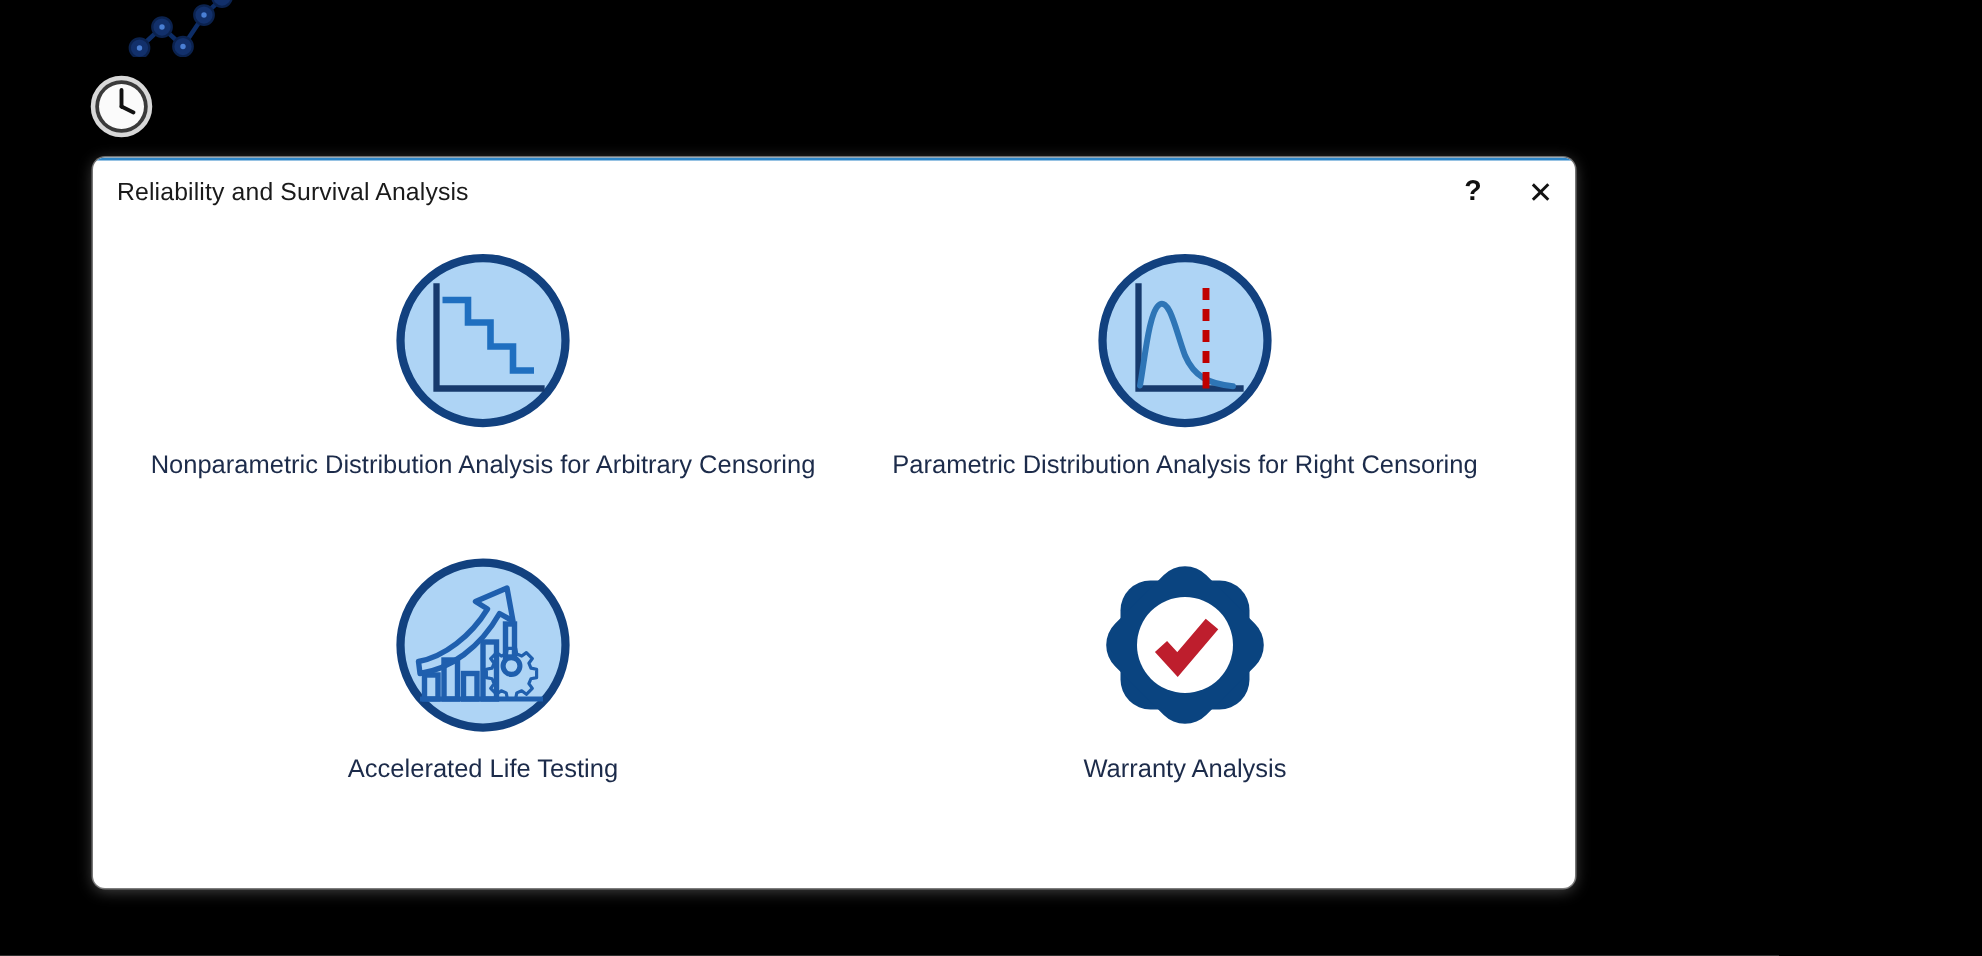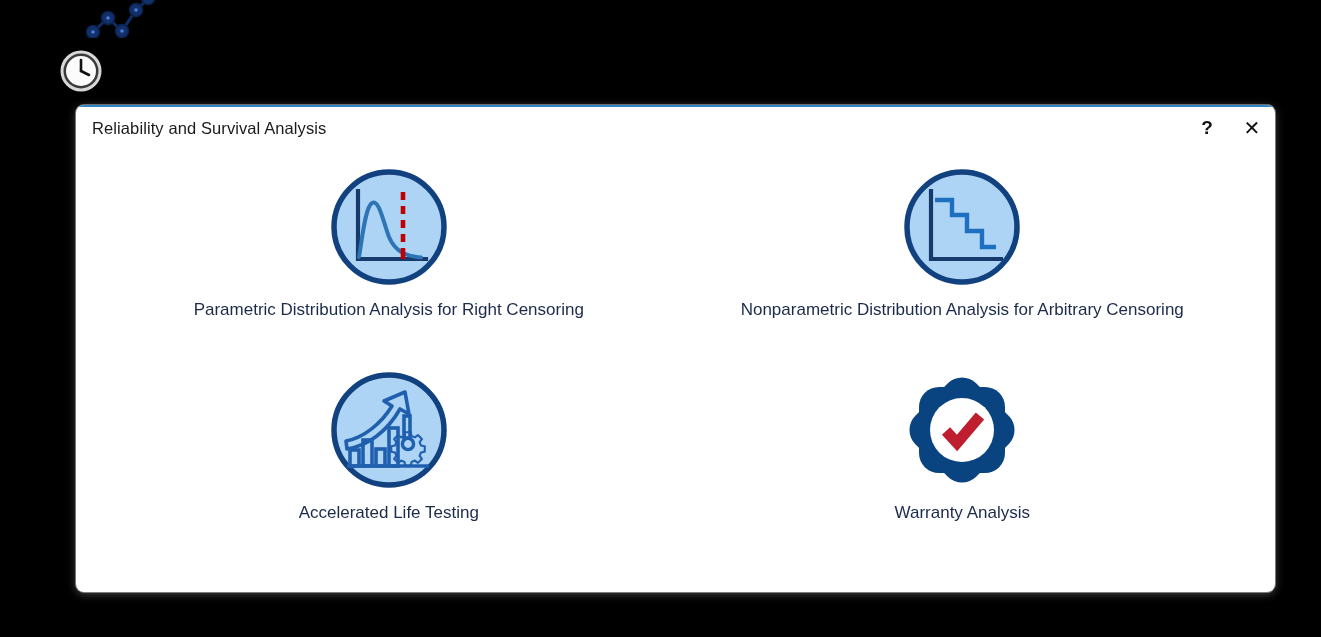--- a/index.html
+++ b/index.html
@@ -32,23 +32,23 @@
     position: absolute;
     left: 58px;
     top: 48px;
     width: 46px;
     height: 46px;
   }
 
   
   #dialog-window {
     position: absolute;
-    left: 76px;
+    left: 62px;
     top: 105px;
-    width: 1199px;
+    width: 988px;
     height: 487px;
     background: #ffffff;
     border-radius: 8px;
     box-shadow: 0 2px 10px rgba(255,255,255,0.28),
                 0 0 0 1px rgba(180,180,180,0.55);
     overflow: hidden;
   }
   #dialog-accent-line {
     position: absolute;
     left: 0;
@@ -173,49 +173,49 @@
     </div>
   </div>
 
   <div id="dialog-body">
     <div id="items-grid">
 
       <div class="grid-item">
         <svg class="item-icon" viewBox="0 0 120 120">
           <circle cx="60" cy="60" r="55" fill="#aed4f5" stroke="#12417f" stroke-width="5.5"></circle>
 
+          <path d="M29 24 L29 92 L99 92" fill="none" stroke="#173a6d" stroke-width="4.2" stroke-linecap="square" stroke-linejoin="miter"></path>
+
+          <path d="M33 33 L50 33 L50 48 L65 48 L65 64 L80 64 L80 80 L94 80" fill="none" stroke="#1f6fc0" stroke-width="4.4" stroke-linejoin="miter" stroke-linecap="butt"></path>
+        </svg>
+        <div class="item-label">Nonparametric Distribution Analysis for Arbitrary Censoring</div>
+      </div>
+
+      <div class="grid-item">
+        <svg class="item-icon" viewBox="0 0 120 120">
+          <circle cx="60" cy="60" r="55" fill="#aed4f5" stroke="#12417f" stroke-width="5.5"></circle>
+
           <path d="M29 24 L29 92 L97 92" fill="none" stroke="#173a6d" stroke-width="4.2" stroke-linecap="square" stroke-linejoin="miter"></path>
 
           <path d="M30 90 C33 74, 36 40, 43 36 C50 32, 54 54, 60 70 C66 84, 76 89, 92 90.5" fill="none" stroke="#2e75b6" stroke-width="4" stroke-linecap="round"></path>
 
           <g stroke="#c00000" stroke-width="4.6" stroke-linecap="butt">
             <line x1="74" y1="25" x2="74" y2="33"></line>
             <line x1="74" y1="39" x2="74" y2="47"></line>
             <line x1="74" y1="53" x2="74" y2="61"></line>
             <line x1="74" y1="67" x2="74" y2="75"></line>
             <line x1="74" y1="81" x2="74" y2="92"></line>
           </g>
         </svg>
         <div class="item-label">Parametric Distribution Analysis for Right Censoring</div>
       </div>
 
       <div class="grid-item">
         <svg class="item-icon" viewBox="0 0 120 120">
           <circle cx="60" cy="60" r="55" fill="#aed4f5" stroke="#12417f" stroke-width="5.5"></circle>
-
-          <path d="M29 24 L29 92 L99 92" fill="none" stroke="#173a6d" stroke-width="4.2" stroke-linecap="square" stroke-linejoin="miter"></path>
-
-          <path d="M33 33 L50 33 L50 48 L65 48 L65 64 L80 64 L80 80 L94 80" fill="none" stroke="#1f6fc0" stroke-width="4.4" stroke-linejoin="miter" stroke-linecap="butt"></path>
-        </svg>
-        <div class="item-label">Nonparametric Distribution Analysis for Arbitrary Censoring</div>
-      </div>
-
-      <div class="grid-item">
-        <svg class="item-icon" viewBox="0 0 120 120">
-          <circle cx="60" cy="60" r="55" fill="#aed4f5" stroke="#12417f" stroke-width="5.5"></circle>
           <g stroke="#1f5fae" fill="none" stroke-width="3.6" stroke-linejoin="miter" stroke-linecap="butt">
 
             <rect x="21" y="80" width="9" height="16"></rect>
             <rect x="34" y="70" width="9" height="26"></rect>
             <rect x="47" y="79" width="9" height="17"></rect>
             <rect x="60" y="58" width="9" height="38"></rect>
             <rect x="75" y="46" width="6" height="22"></rect>
 
             <line x1="18" y1="96" x2="100" y2="96" stroke-width="3.4"></line>
 

